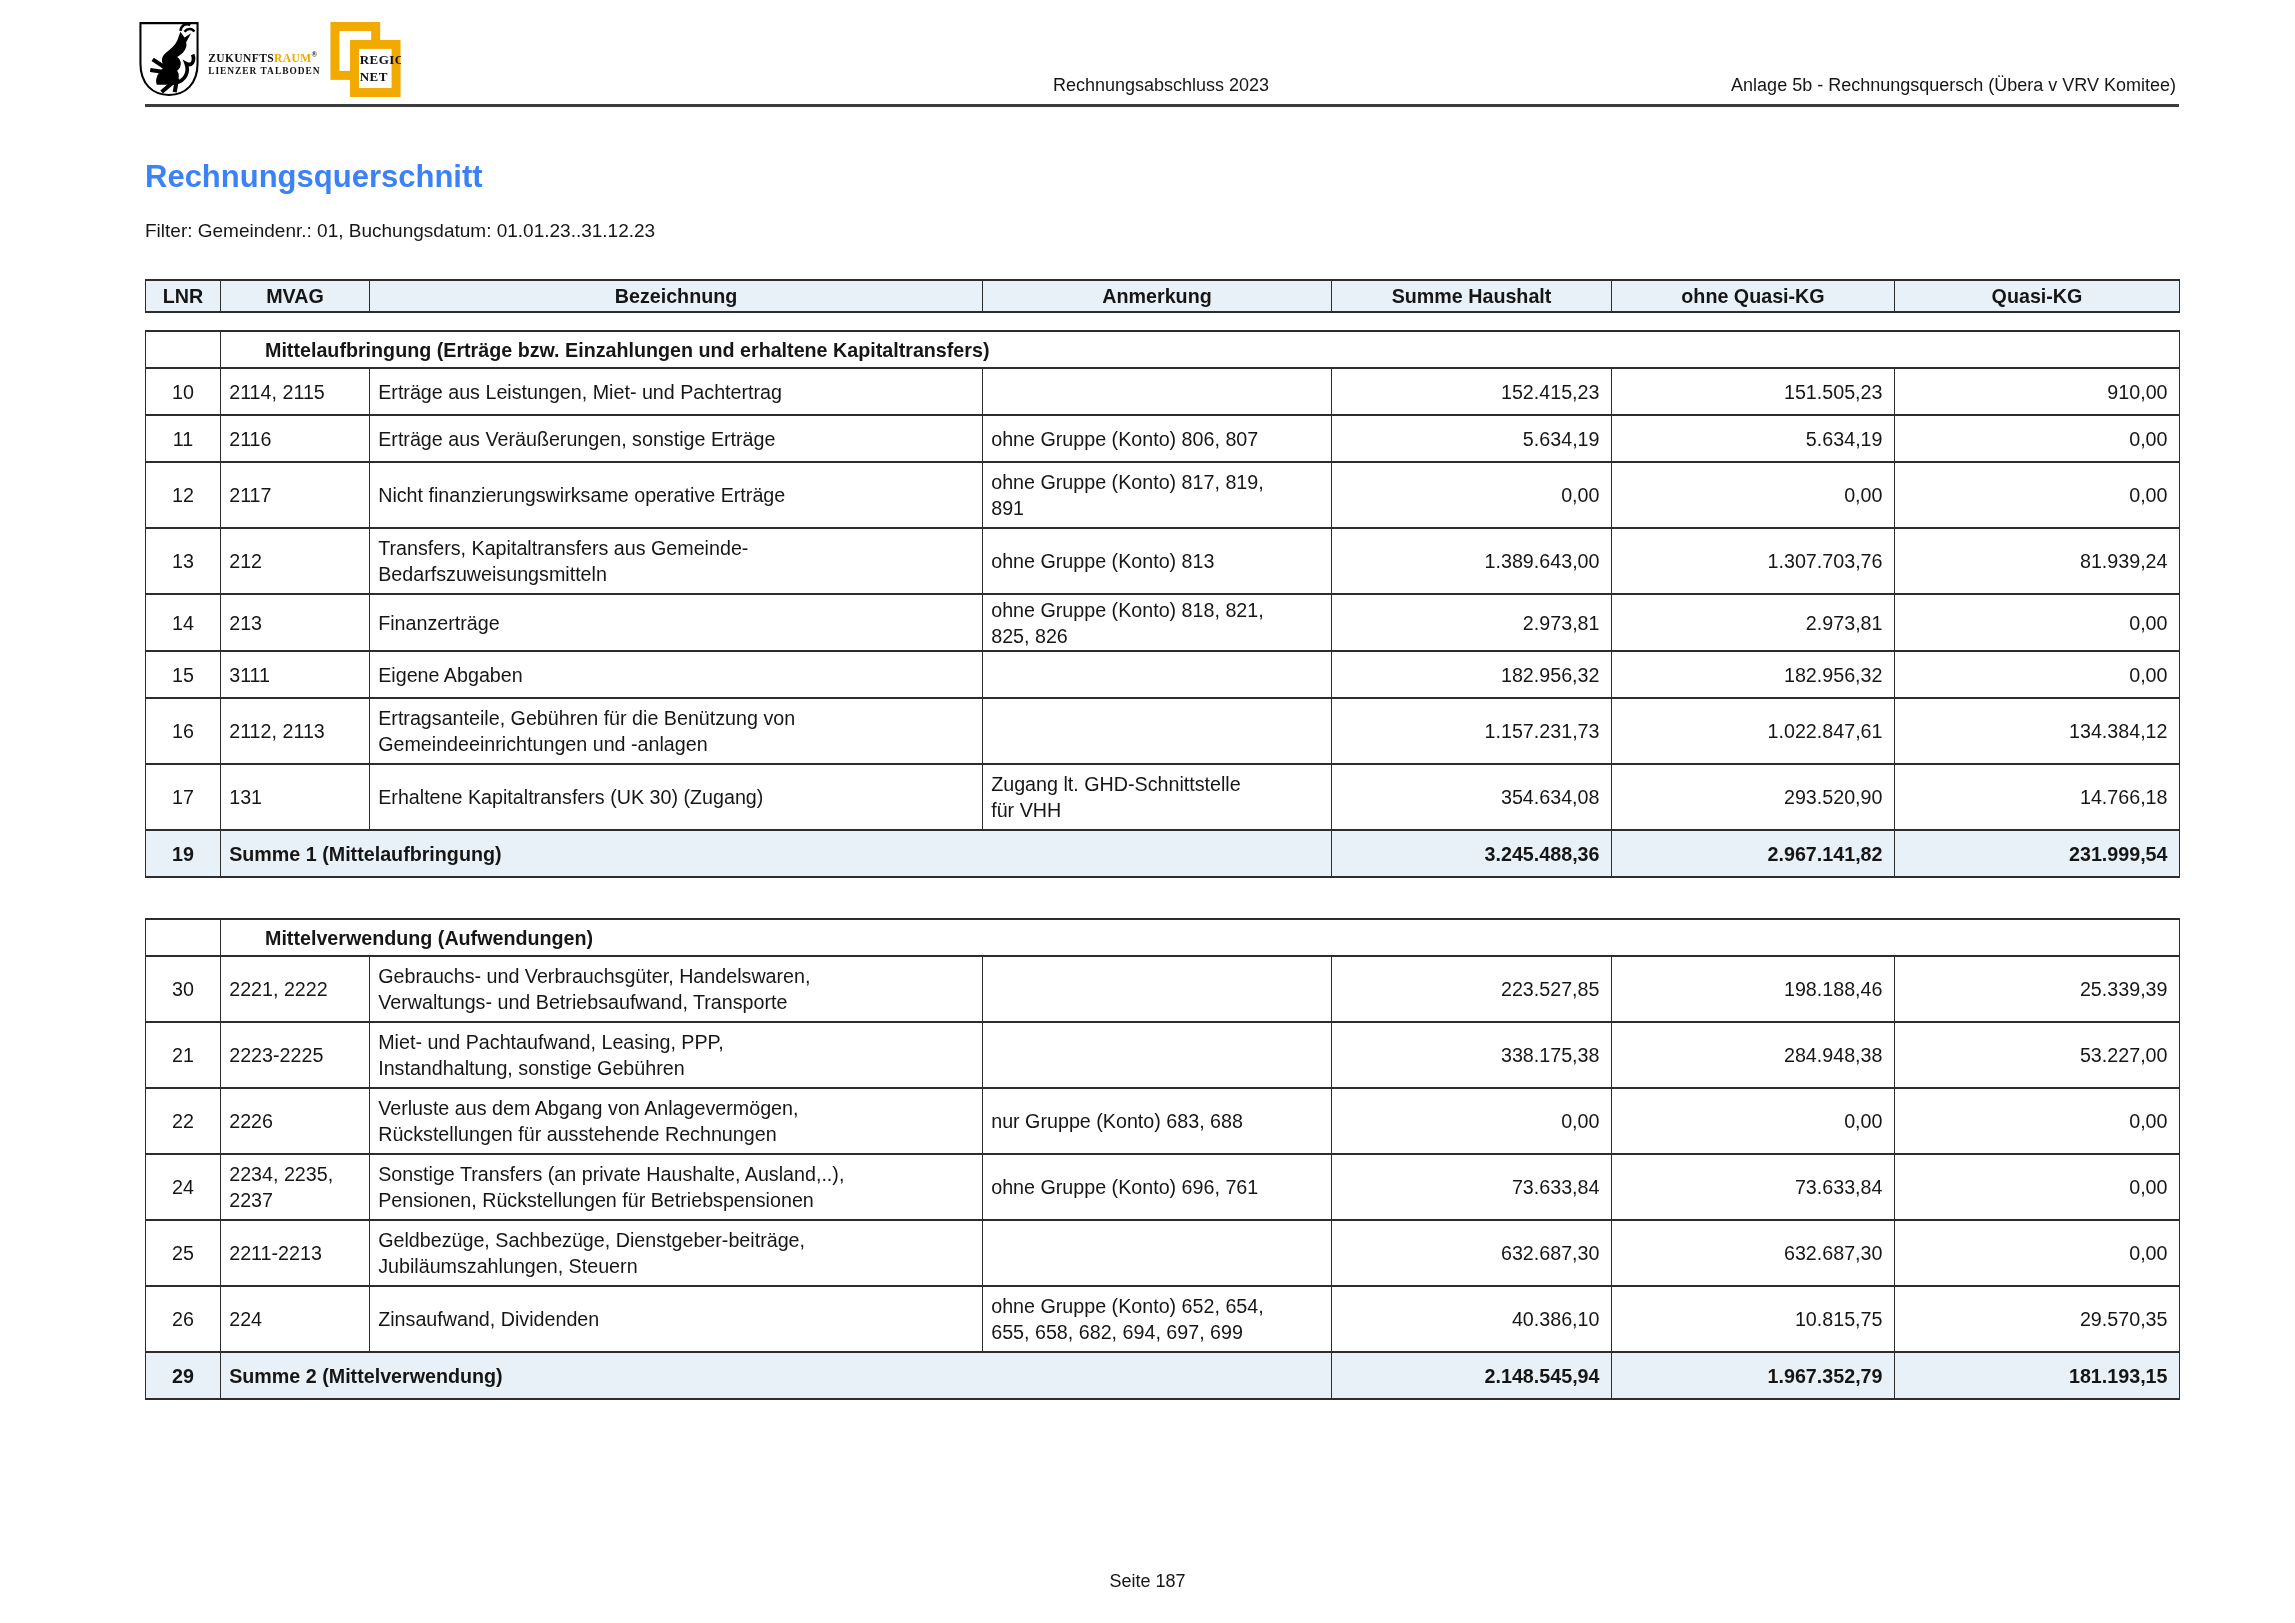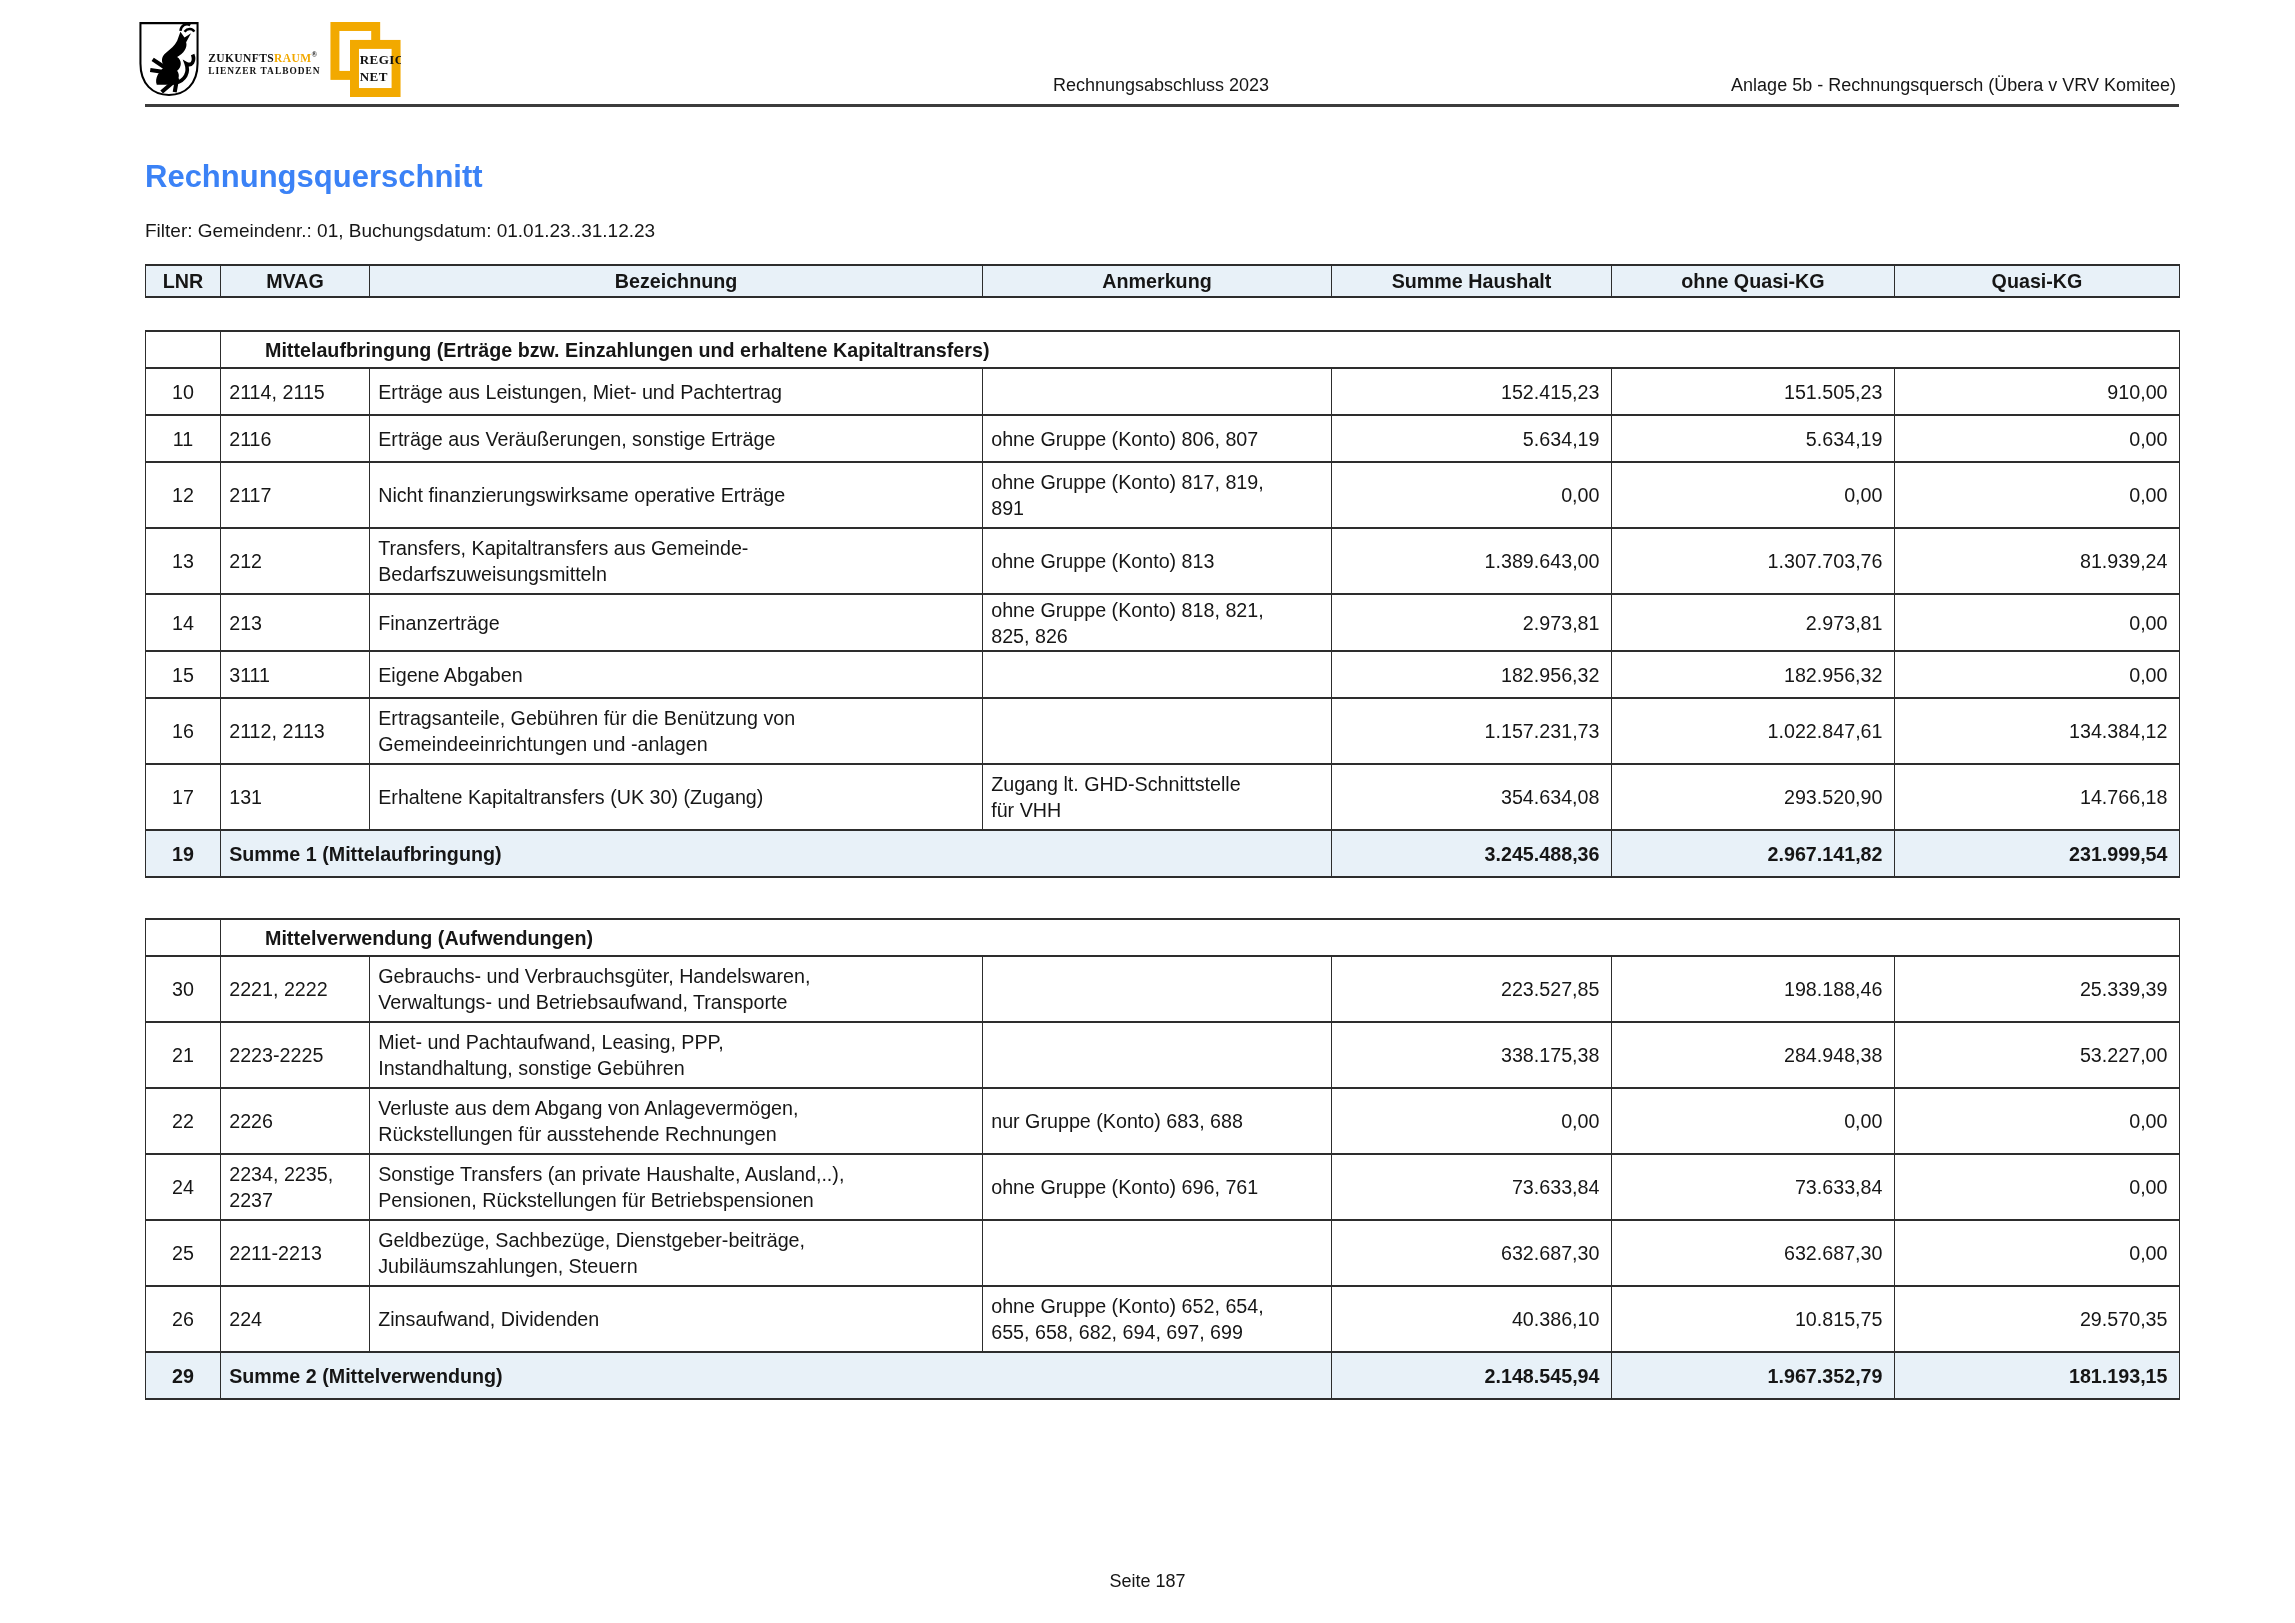--- a/index.html
+++ b/index.html
@@ -29,21 +29,21 @@
   .page-title { position:absolute; left:145px; top:159px; font-size:31px; font-weight:bold; color:#3b82f6; }
   .filter-line { position:absolute; left:145px; top:212px; font-size:19px;margin-top:8px; }
 
   
   .grid { border-collapse:collapse; table-layout:fixed; width:2034px; background:#fff; position:absolute; left:145px; }
   .grid td {
     border:1.6px solid #2d2d2d; border-top-width:2.5px; border-bottom-width:2.5px;
     padding:1.6px 8.2px; font-size:19.7px; line-height:1.32; vertical-align:middle;
     white-space:pre-line; overflow:hidden; color:#161616;
   }
-  .caption-table { top:264px;padding-left:42px; }
+  .caption-table { top:279px;padding-left:42px; }
   .caption-table td { background:#e8f1f8; font-weight:bold; text-align:center; height:27px; padding:1.6px 3.3px; }
   .section-table-1 { top:330px; }
   .section-table-2 { top:918px; }
   .c-lnr { text-align:center; }
   .c-num { text-align:right; padding-right:11.5px !important; }
   .c-bez { padding-right:18px !important; }
   .sec-title { font-weight:bold; font-size:20.5px; }
   .sec-header-row td { height:32px;padding-left:44px; }
   .sum-row td { background:#e8f1f8; font-weight:bold; }
 

